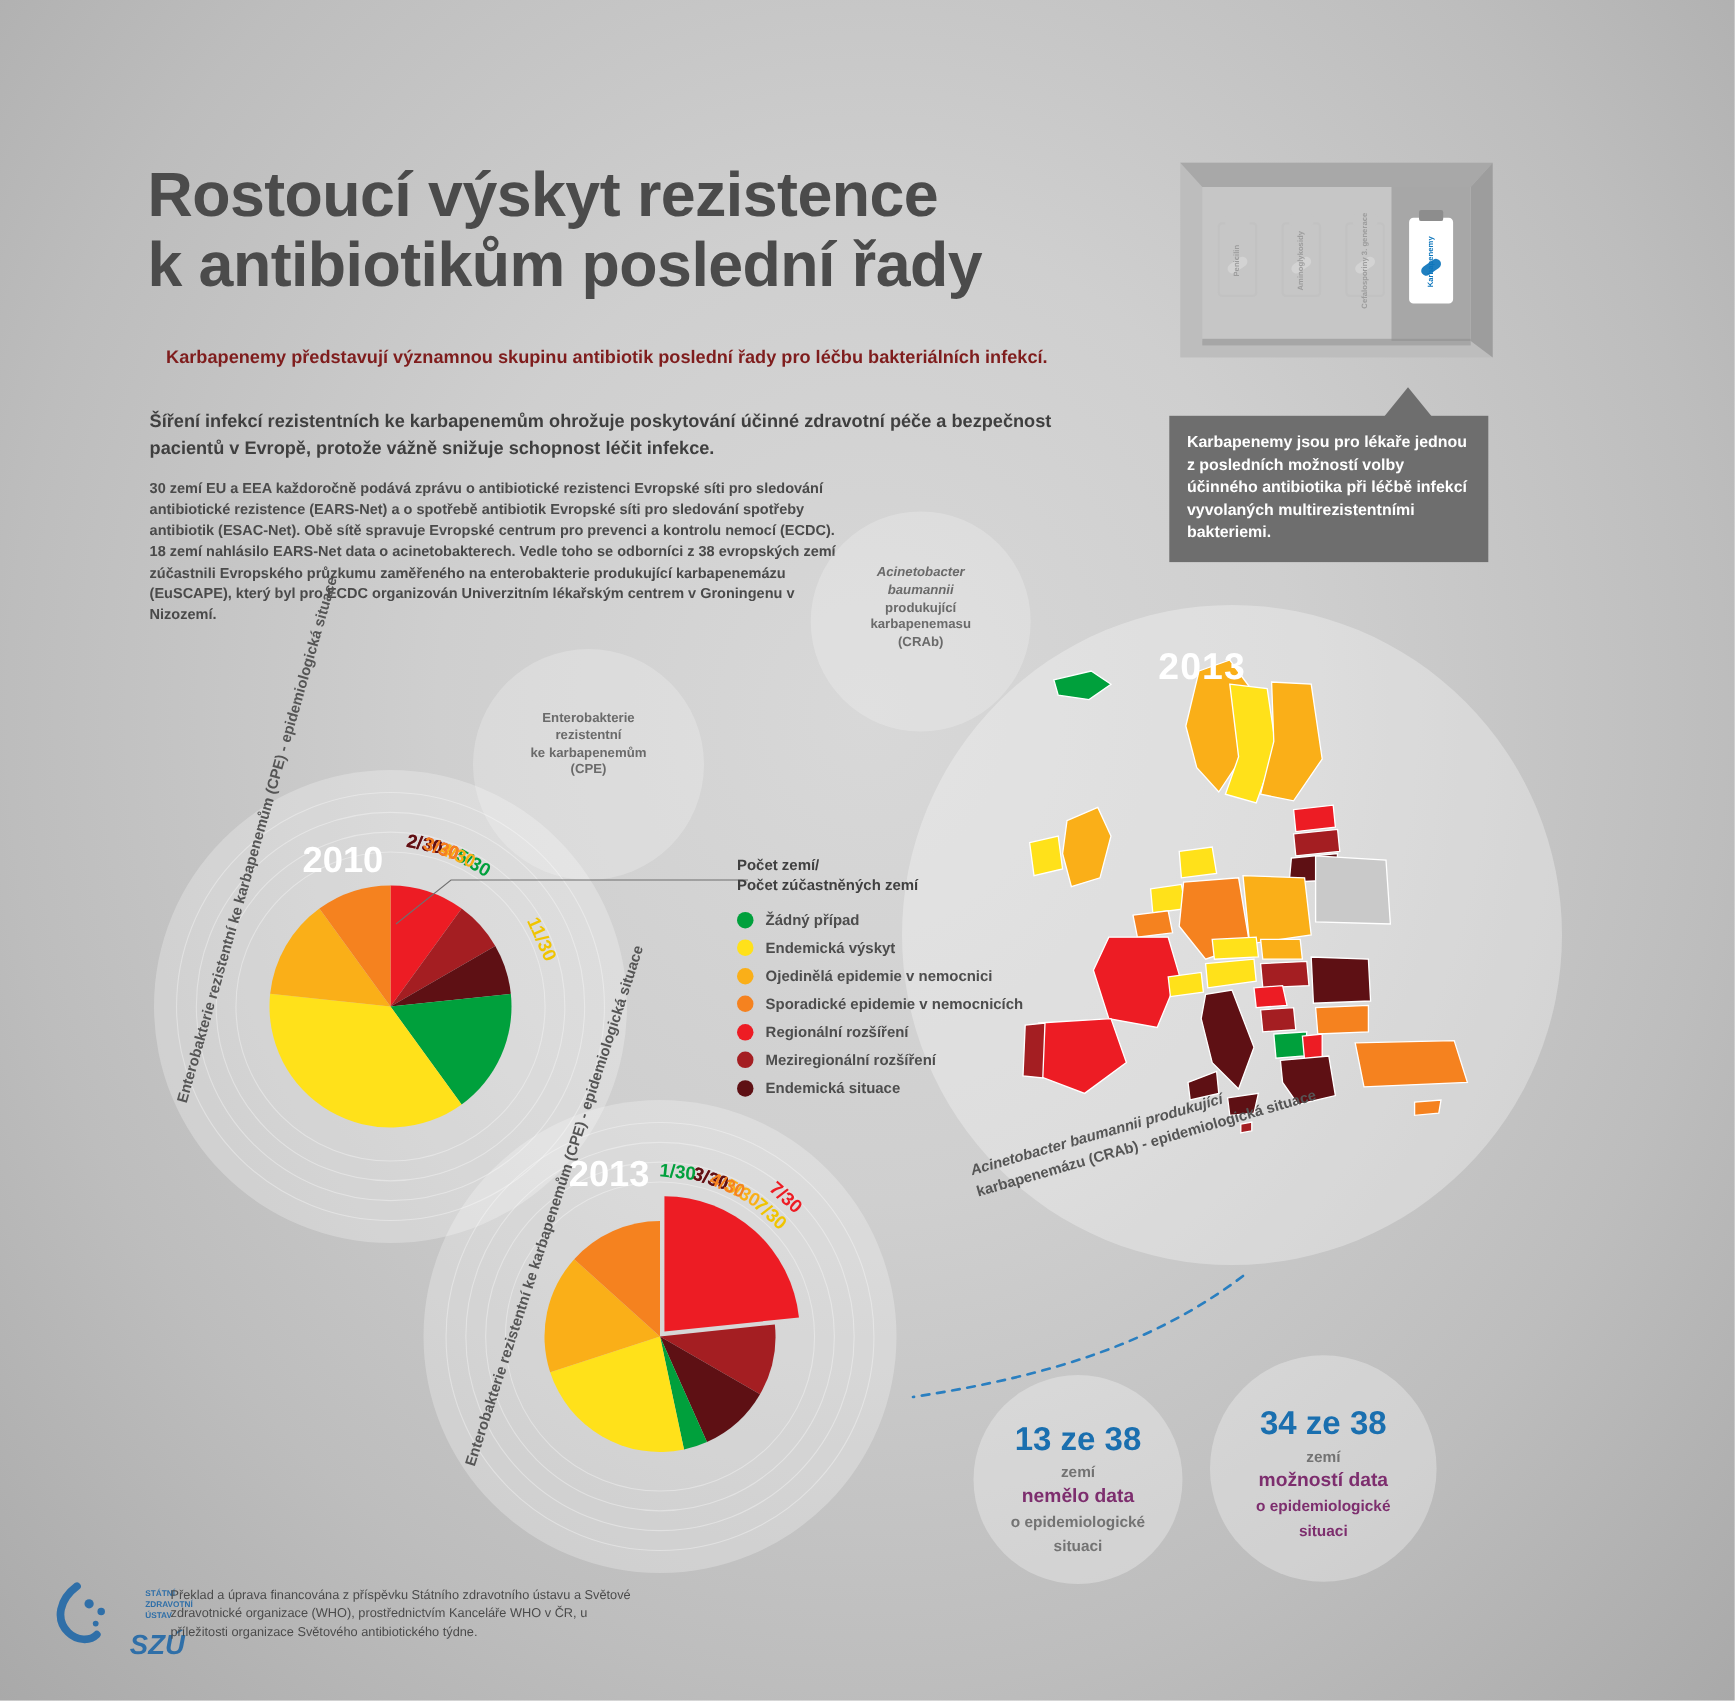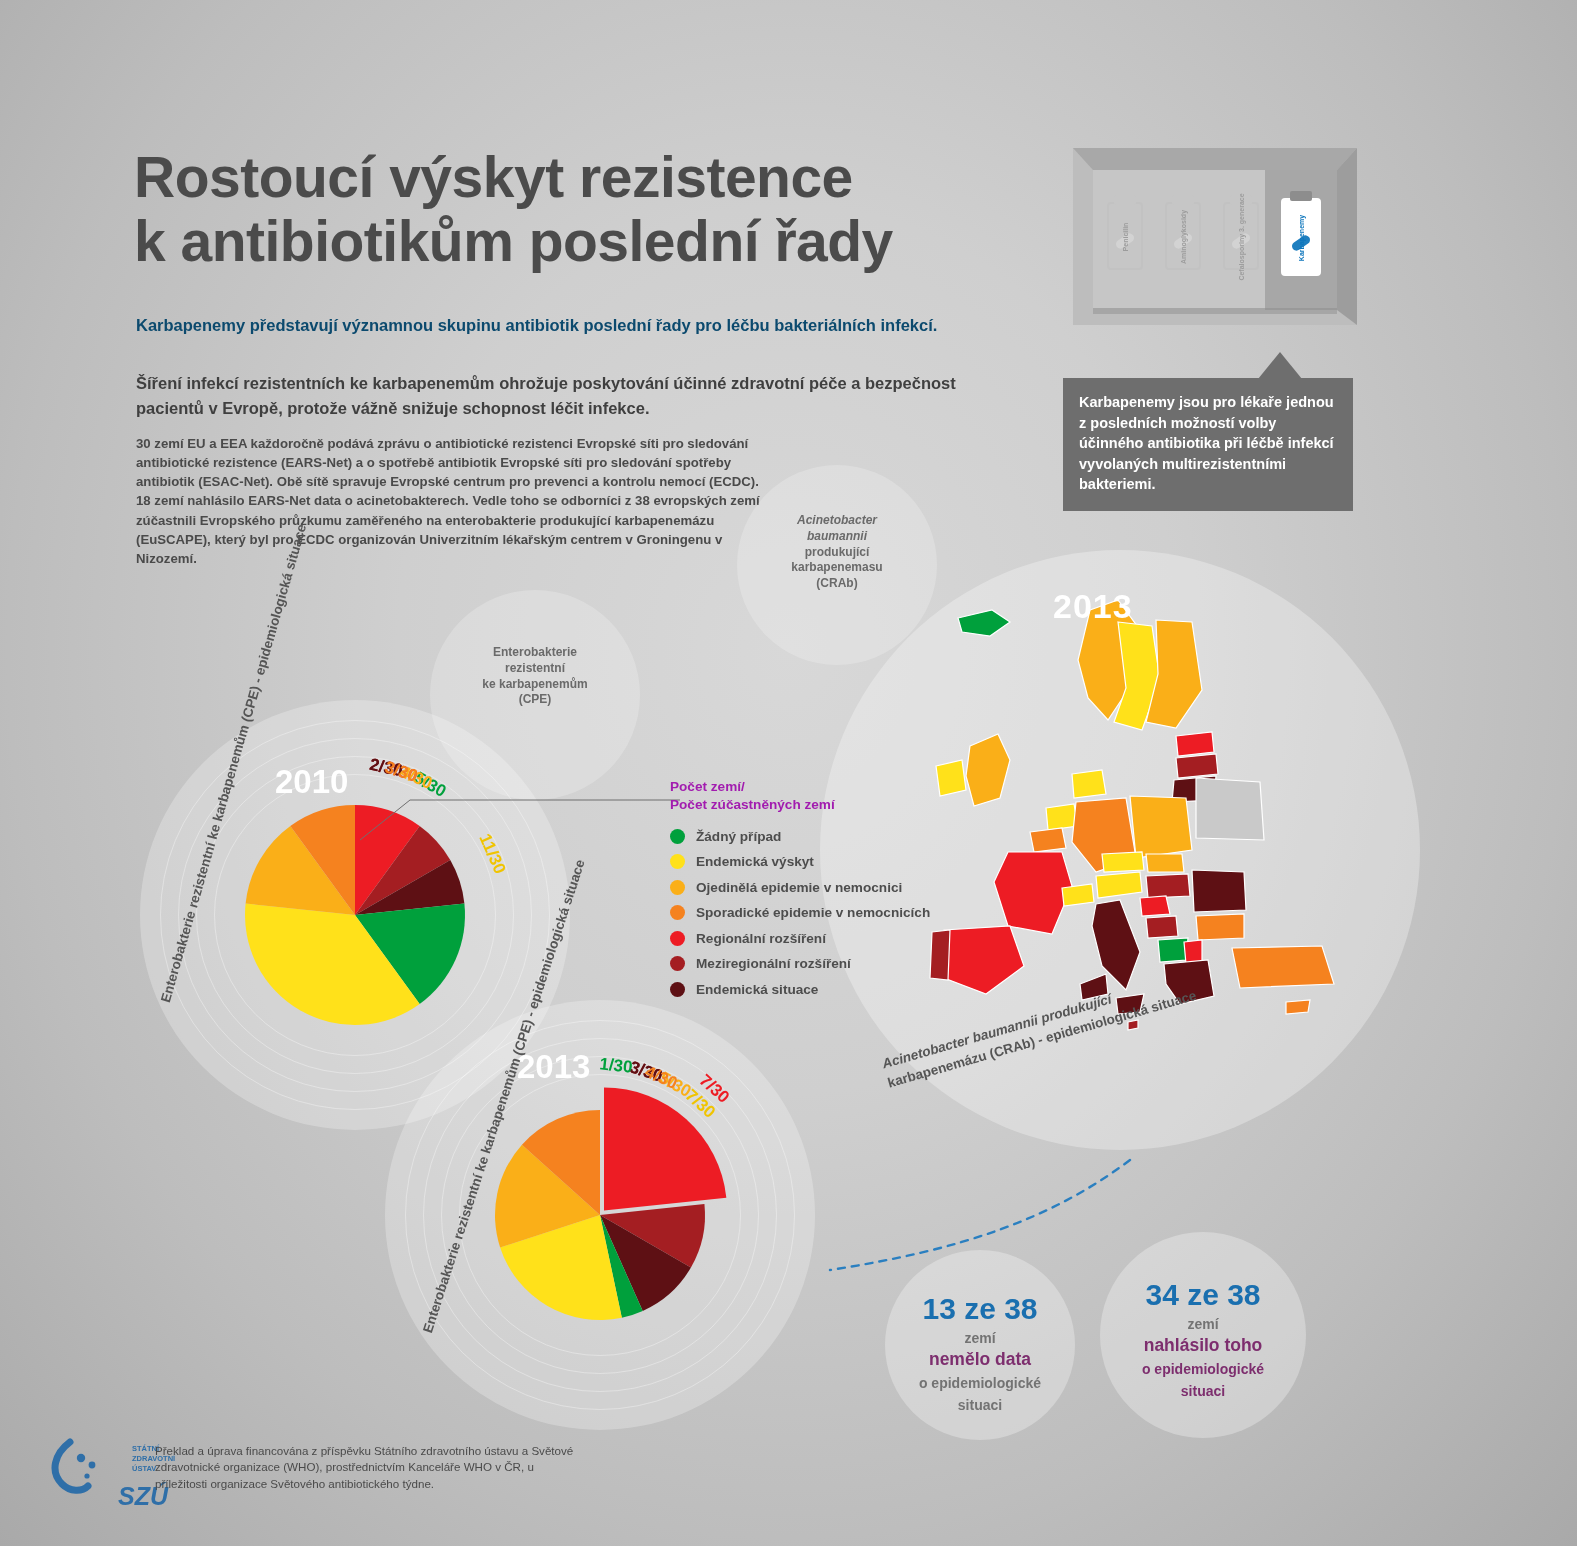--- a/index.html
+++ b/index.html
@@ -15,21 +15,21 @@
 
   
   #title {
     left:134px; top:145px; width:950px;
     font-size:57px; font-weight:bold; color:#4b4b4b; line-height:1.13;
     letter-spacing:-0.5px;
   }
   #title div { white-space:nowrap; }
 
   
-  #lead1 { left:136px; top:313px; width:860px; font-size:16.5px; font-weight:bold; color:#0c4a6e; line-height:1.5; }
+  #lead1 { left:151px; top:313px; width:860px; font-size:16.5px; font-weight:bold; color:#7f1d1d; line-height:1.5; }
   #lead2 { left:136px; top:371px; width:860px; font-size:16.5px; font-weight:bold; color:#3f3f3f; line-height:1.5; }
   #body1 { left:136px; top:434px; width:640px; font-size:13.2px; font-weight:bold; color:#4a4a4a; line-height:1.45; }
 
   
   #cabinet { left:1065px; top:140px; width:300px; height:210px; }
   .vial { position:absolute; border:2px solid #c2c2c2; border-radius:4px; }
   .vial .cap { position:absolute; left:50%; transform:translateX(-50%); top:-9px; width:22px; height:10px; background:#c6c6c6; border-radius:2px;}
   .vial .lbl { position:absolute; left:50%; top:52%; transform:translate(-50%,-50%) rotate(-90deg); white-space:nowrap; font-size:7px; color:#9c9c9c; font-weight:bold;}
   .vial .pill { position:absolute; left:50%; top:58%; transform:translate(-50%,-50%) rotate(-35deg); width:20px; height:9px; border-radius:5px; background:#d3d3d3;}
   #vial4 { background:#ffffff; border-color:#ffffff; }
@@ -87,21 +87,21 @@
   .slice-label { position:absolute; font-weight:bold; font-size:17px; white-space:nowrap; }
 
   .arc-caption {
     position:absolute; font-size:13.5px; font-weight:bold; color:#555; white-space:nowrap;
   }
   #cap2010 { left:158px; top:1000px; transform:rotate(-74deg); transform-origin:left top; }
   #cap2013 { left:420px; top:1330px; transform:rotate(-72deg); transform-origin:left top; }
 
   
   #legend { left:670px; top:778px; width:300px; }
-  #legend .head { font-size:13.6px; font-weight:bold; color:#a21caf; line-height:1.35; margin-bottom:9px; }
+  #legend .head { font-size:13.6px; font-weight:bold; color:#404040; line-height:1.35; margin-bottom:9px; }
   .leg-row { display:flex; align-items:center; height:25.5px; }
   .leg-dot { width:15px; height:15px; border-radius:50%; margin-right:11px; flex:0 0 auto; }
   .leg-txt { font-size:13.6px; font-weight:bold; color:#4d4d4d; }
 
   
   .statcircle { border-radius:50%; background:rgba(255,255,255,0.30); text-align:center; }
   #stat1 { left:885px; top:1250px; width:190px; height:190px; }
   #stat2 { left:1100px; top:1232px; width:206px; height:206px; }
   .stat-big { font-size:30px; font-weight:bold; color:#1a6faf; margin-top:42px; }
   #stat2 .stat-big { color:#1a6faf; margin-top:46px; }
@@ -350,21 +350,21 @@
   <div class="stat-big">13 ze 38</div>
   <div class="stat-small">zemí</div>
   <div class="stat-strong">nemělo data</div>
   <div class="stat-small">o epidemiologické</div>
   <div class="stat-small">situaci</div>
 </div>
 
 <div class="abs statcircle" id="stat2">
   <div class="stat-big">34 ze 38</div>
   <div class="stat-small">zemí</div>
-  <div class="stat-strong">nahlásilo toho</div>
+  <div class="stat-strong">možností data</div>
   <div class="stat-small purple">o epidemiologické</div>
   <div class="stat-small purple">situaci</div>
 </div>
 
 <div class="abs" id="footer-logo">
   <svg width="80" height="72" viewBox="0 0 80 72">
     <path d="M30,4 C14,16 10,34 22,46 C30,54 42,54 48,48" stroke="#2f6fa8" stroke-width="7" fill="none" stroke-linecap="round"></path>
     <circle cx="41" cy="20" r="4.2" fill="#2f6fa8"></circle>
     <circle cx="52" cy="27" r="3.4" fill="#2f6fa8"></circle>
     <circle cx="47" cy="38" r="2.6" fill="#2f6fa8"></circle>

